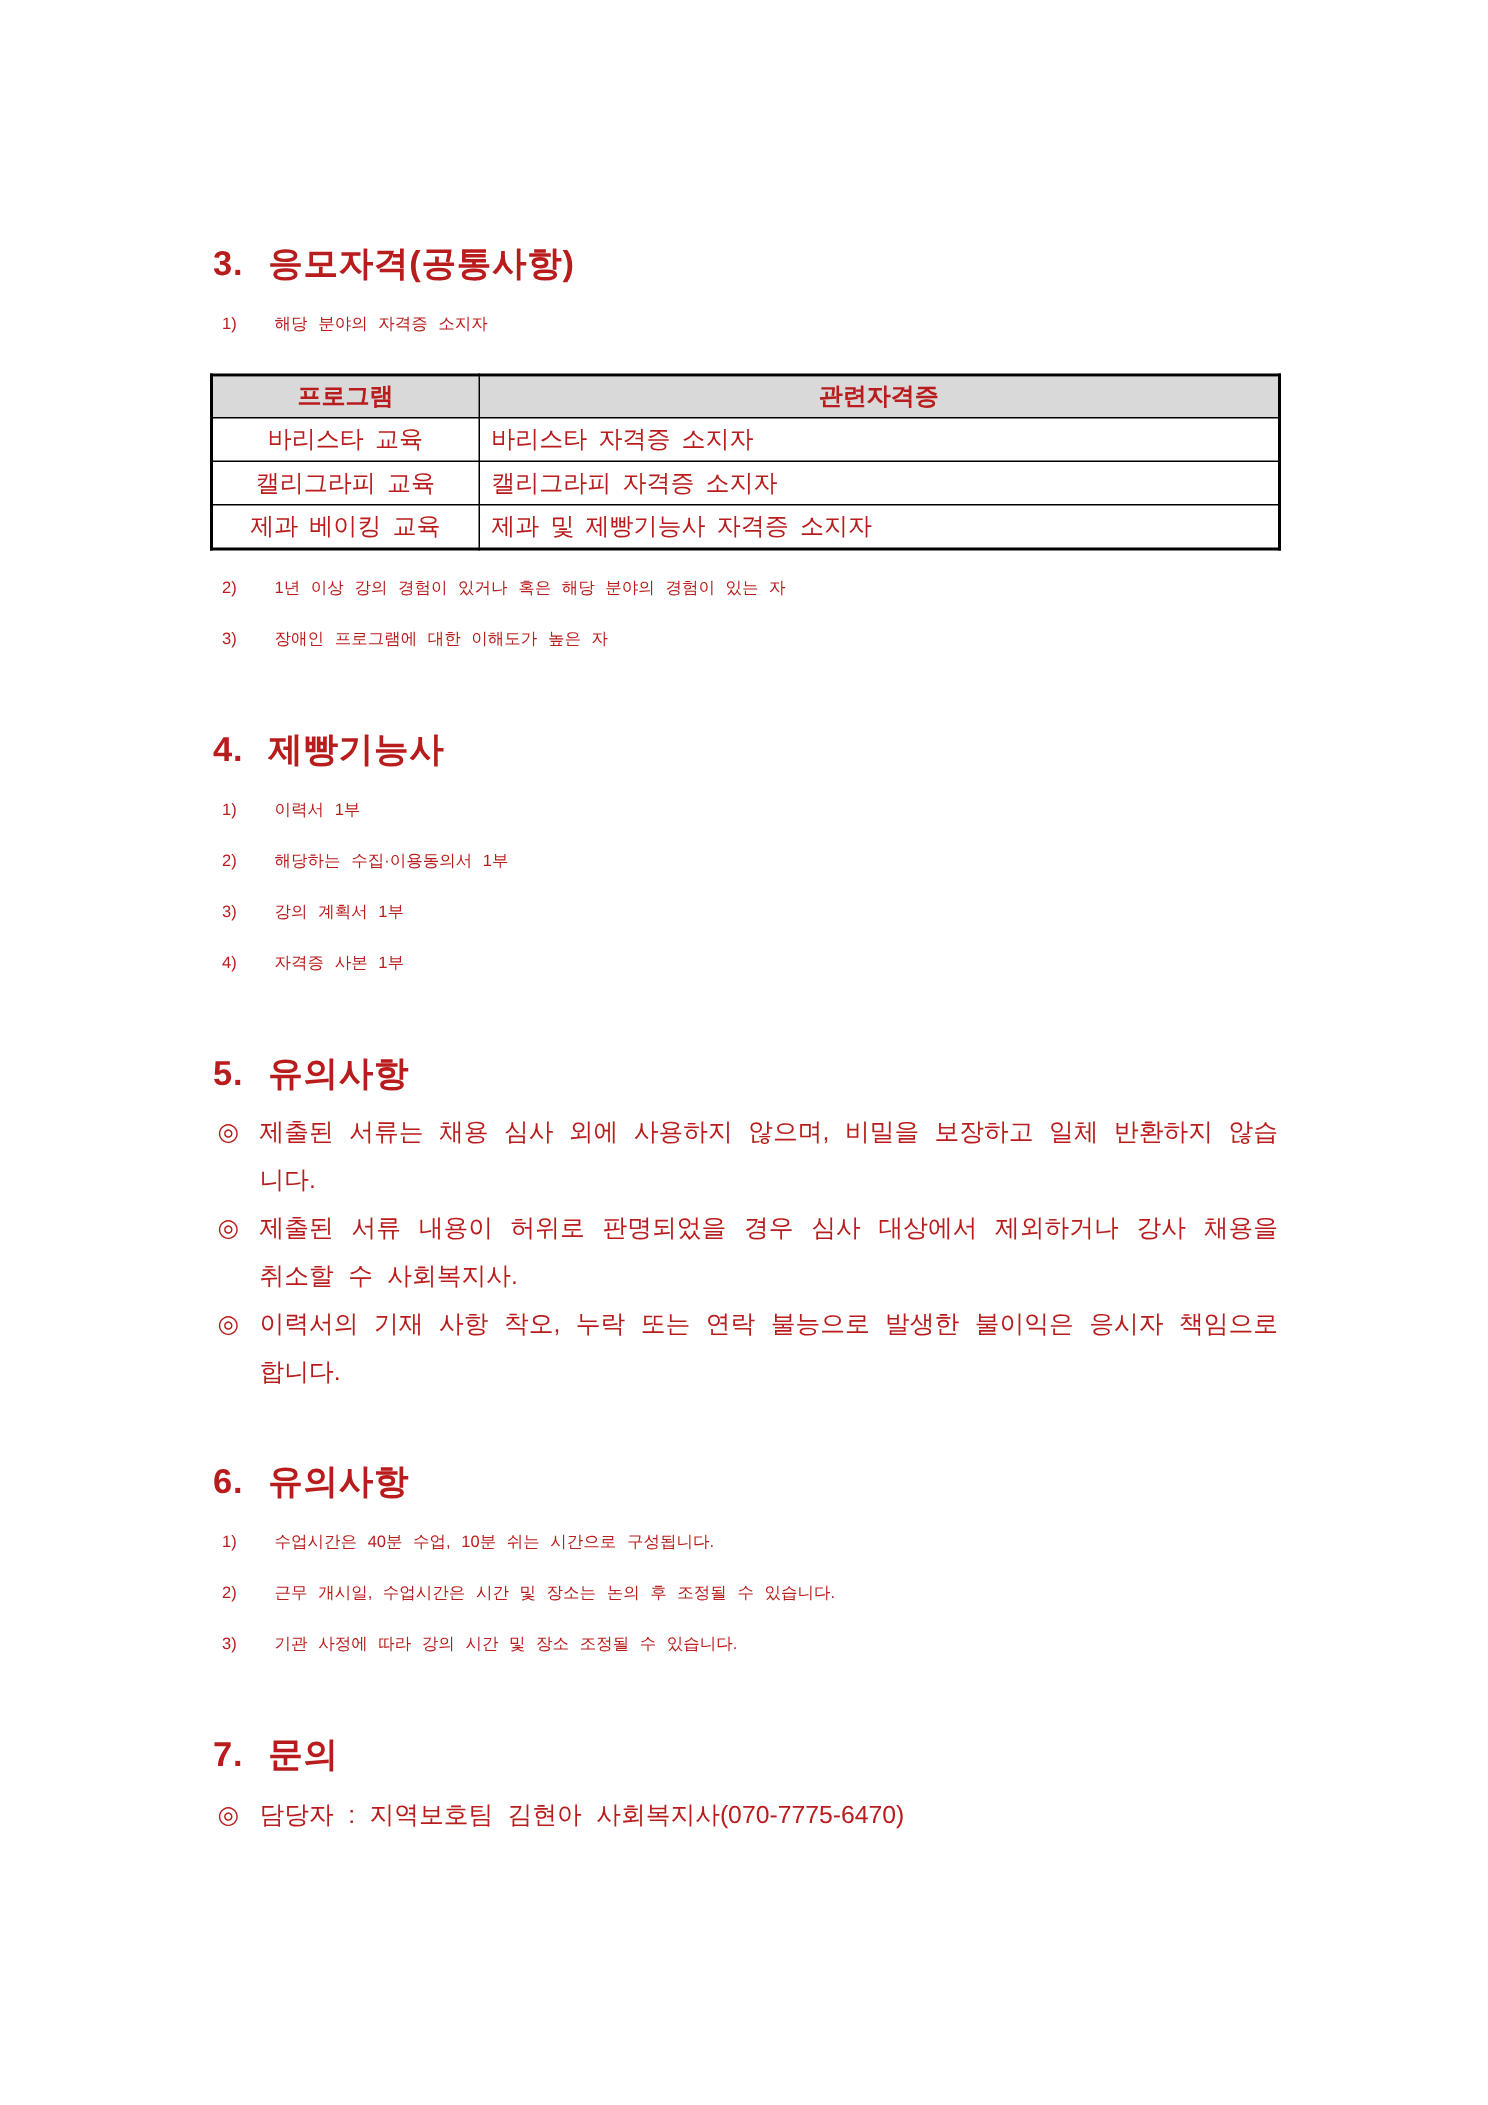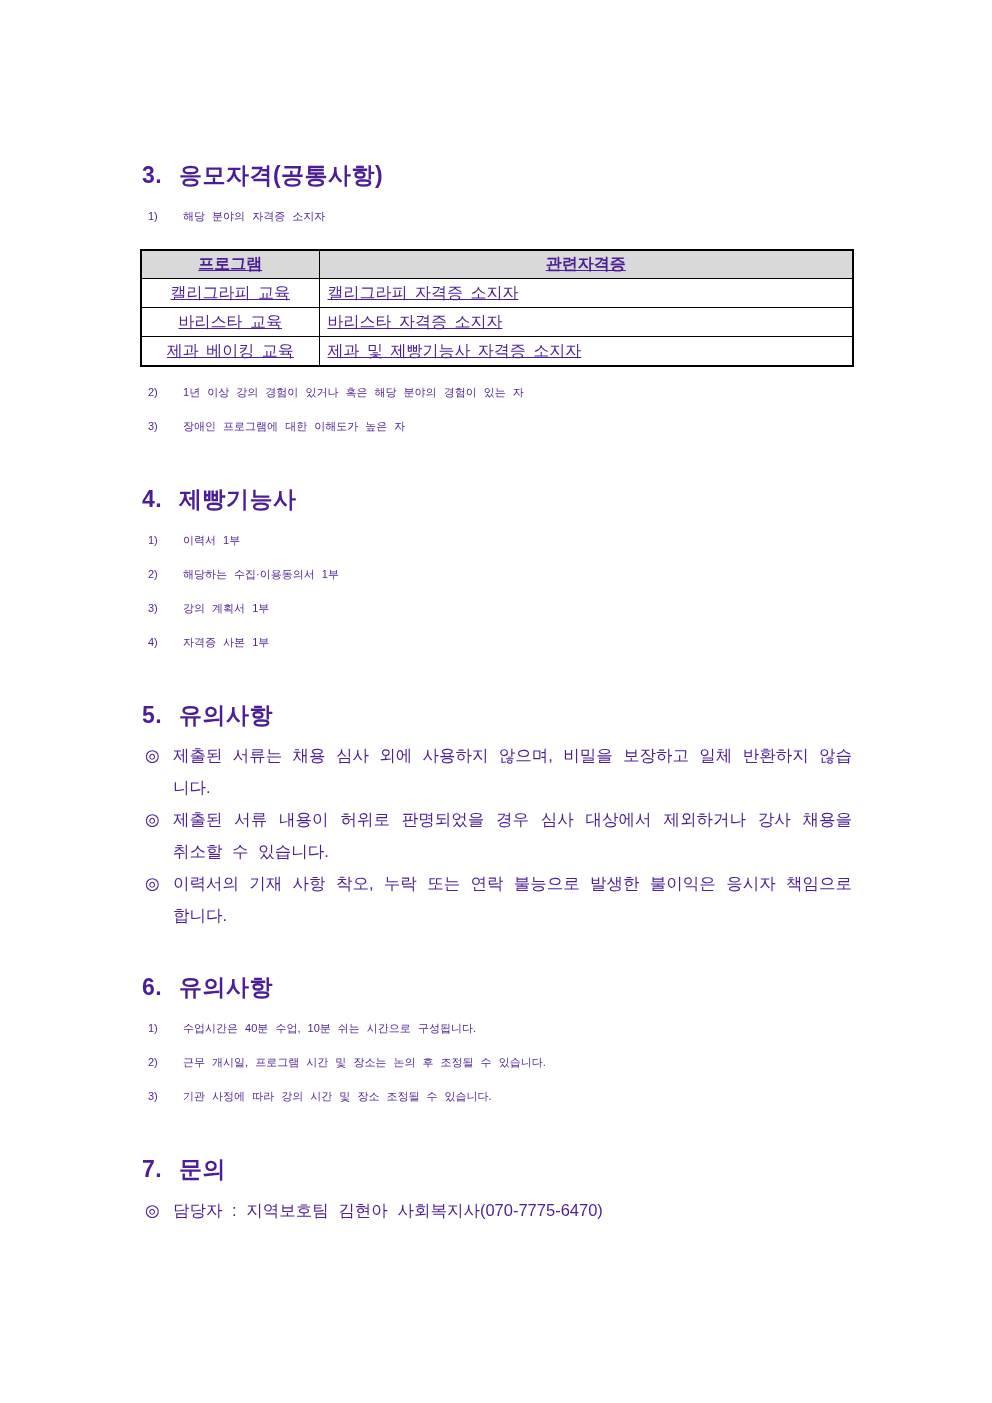--- a/index.html
+++ b/index.html
@@ -62,21 +62,20 @@
     left: 5px;
     top: 0;
   }
 
   table.qual-table {
     border-collapse: collapse;
     table-layout: fixed;
     width: 712px;
     margin: 16px 0 8px 0;
     border: 2px solid #000000;
-    text-decoration: underline;
   }
   .qual-table th, .qual-table td {
     border: 1px solid #000000;
     font-size: 16px;
     word-spacing: 3px;
     overflow: hidden;
   }
   .qual-table th {
     height: 25px;
     font-weight: 700;
@@ -86,21 +85,21 @@
     height: 26px;
   }
   .qual-table td.c-program { text-align: center; }
   .qual-table td.c-cert { text-align: left; padding-left: 8px; }
   .qual-table col.col-program { width: 178px; }
   .qual-table col.col-cert { width: 534px; }
 </style>
 </head>
 <body>
 
-<div class="page" style="background: rgb(255, 255, 255); color: #4c1d95;">
+<div class="page" style="background: rgb(255, 255, 255); color: #b91c1c;">
   <div class="content">
 
     <div class="section">
       <div class="heading">
         <span class="hnum">3.</span>
         <span class="htitle">응모자격(공통사항)</span>
       </div>
 
       <div class="li">
         <span class="lmark">1)</span>
@@ -113,28 +112,28 @@
           <col class="col-cert">
         </colgroup>
         <thead>
           <tr>
             <th style="background: rgb(217, 217, 217);">프로그램</th>
             <th style="background: rgb(217, 217, 217);">관련자격증</th>
           </tr>
         </thead>
         <tbody>
           <tr>
+            <td class="c-program">바리스타 교육</td>
+            <td class="c-cert">바리스타 자격증 소지자</td>
+          </tr>
+          <tr>
             <td class="c-program">캘리그라피 교육</td>
             <td class="c-cert">캘리그라피 자격증 소지자</td>
           </tr>
           <tr>
-            <td class="c-program">바리스타 교육</td>
-            <td class="c-cert">바리스타 자격증 소지자</td>
-          </tr>
-          <tr>
             <td class="c-program">제과 베이킹 교육</td>
             <td class="c-cert">제과 및 제빵기능사 자격증 소지자</td>
           </tr>
         </tbody>
       </table>
 
       <div class="li">
         <span class="lmark">2)</span>
         <span class="ltext">1년 이상 강의 경험이 있거나 혹은 해당 분야의 경험이 있는 자</span>
       </div>
@@ -171,40 +170,40 @@
       <div class="heading">
         <span class="hnum">5.</span>
         <span class="htitle">유의사항</span>
       </div>
       <div class="bullet">
         <span class="bmark">◎</span>
         <span class="btext">제출된 서류는 채용 심사 외에 사용하지 않으며, 비밀을 보장하고 일체 반환하지 않습니다.</span>
       </div>
       <div class="bullet">
         <span class="bmark">◎</span>
-        <span class="btext">제출된 서류 내용이 허위로 판명되었을 경우 심사 대상에서 제외하거나 강사 채용을 취소할 수 있습니다.</span>
+        <span class="btext">제출된 서류 내용이 허위로 판명되었을 경우 심사 대상에서 제외하거나 강사 채용을 취소할 수 사회복지사.</span>
       </div>
       <div class="bullet">
         <span class="bmark">◎</span>
         <span class="btext">이력서의 기재 사항 착오, 누락 또는 연락 불능으로 발생한 불이익은 응시자 책임으로 합니다.</span>
       </div>
     </div>
 
     <div class="section">
       <div class="heading">
         <span class="hnum">6.</span>
         <span class="htitle">유의사항</span>
       </div>
       <div class="li">
         <span class="lmark">1)</span>
         <span class="ltext">수업시간은 40분 수업, 10분 쉬는 시간으로 구성됩니다.</span>
       </div>
       <div class="li">
         <span class="lmark">2)</span>
-        <span class="ltext">근무 개시일, 프로그램 시간 및 장소는 논의 후 조정될 수 있습니다.</span>
+        <span class="ltext">근무 개시일, 수업시간은 시간 및 장소는 논의 후 조정될 수 있습니다.</span>
       </div>
       <div class="li">
         <span class="lmark">3)</span>
         <span class="ltext">기관 사정에 따라 강의 시간 및 장소 조정될 수 있습니다.</span>
       </div>
     </div>
 
     <div class="section">
       <div class="heading">
         <span class="hnum">7.</span>

